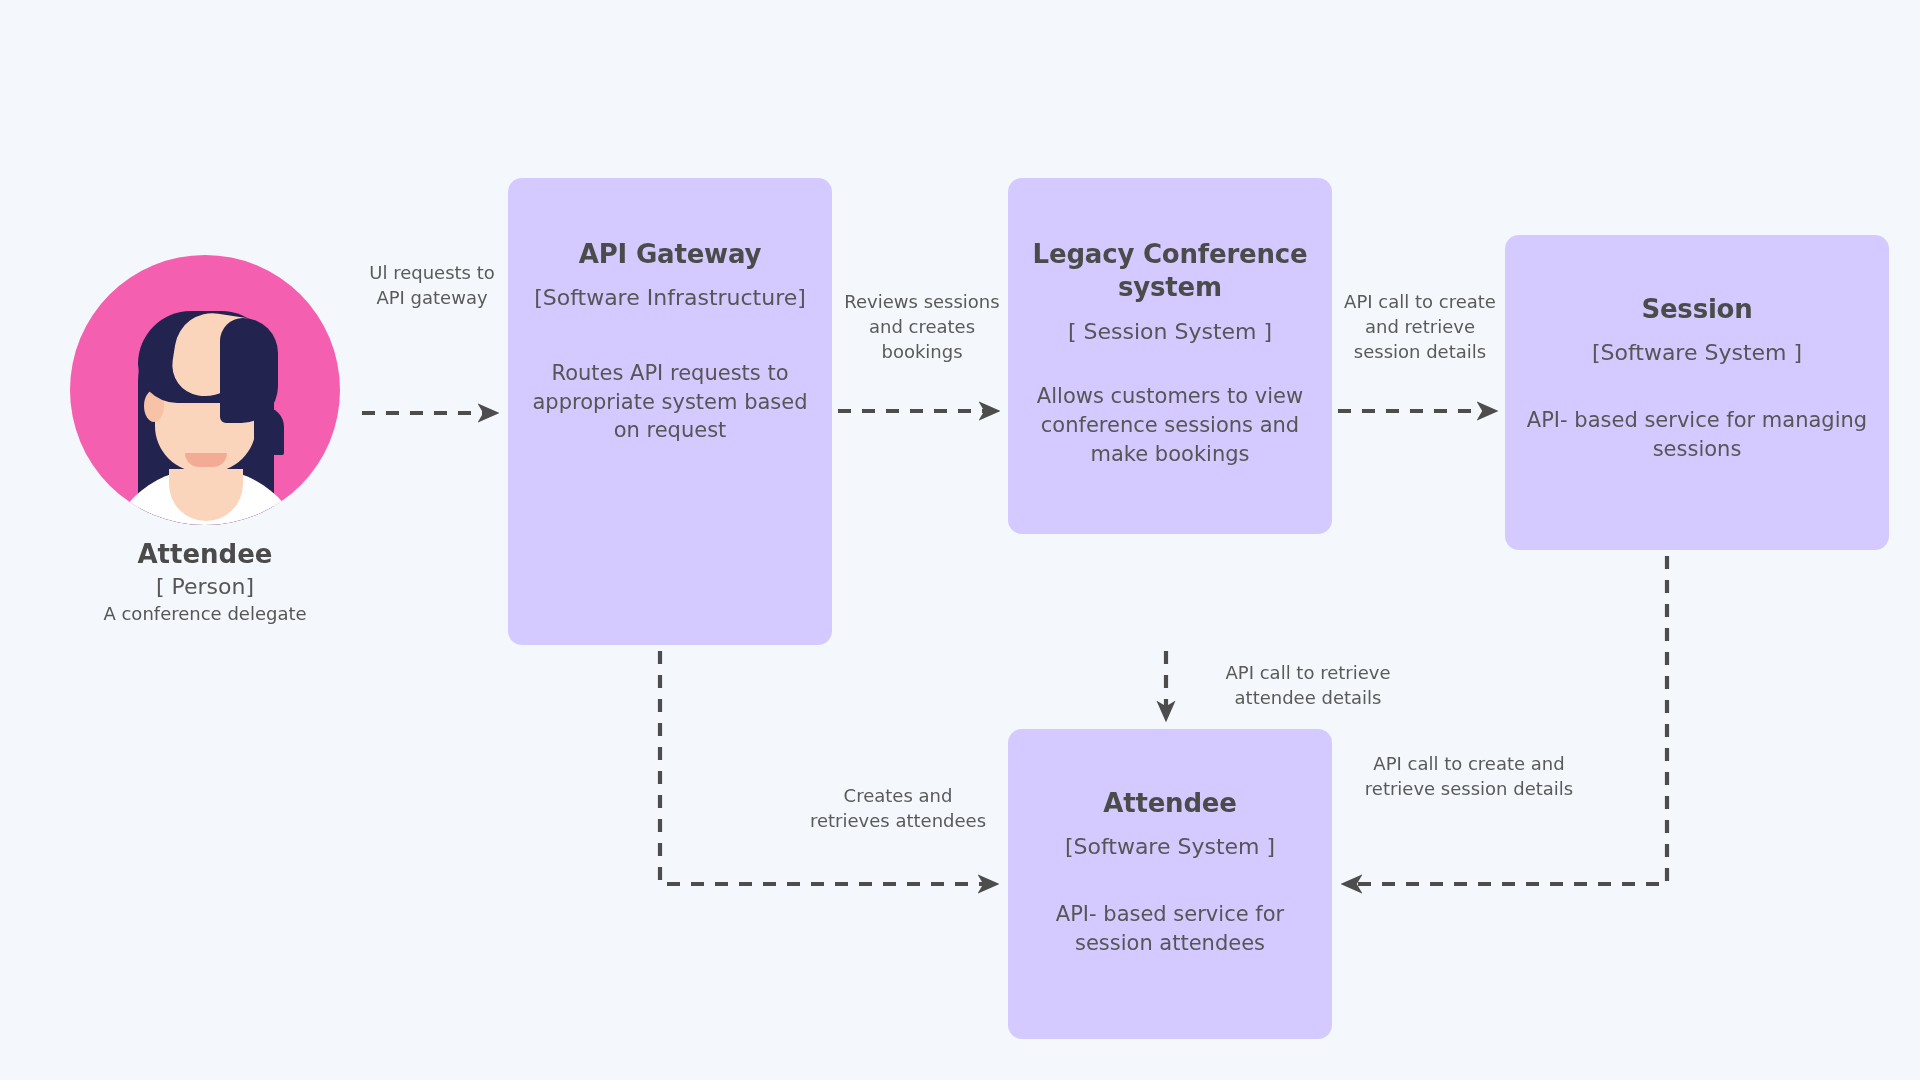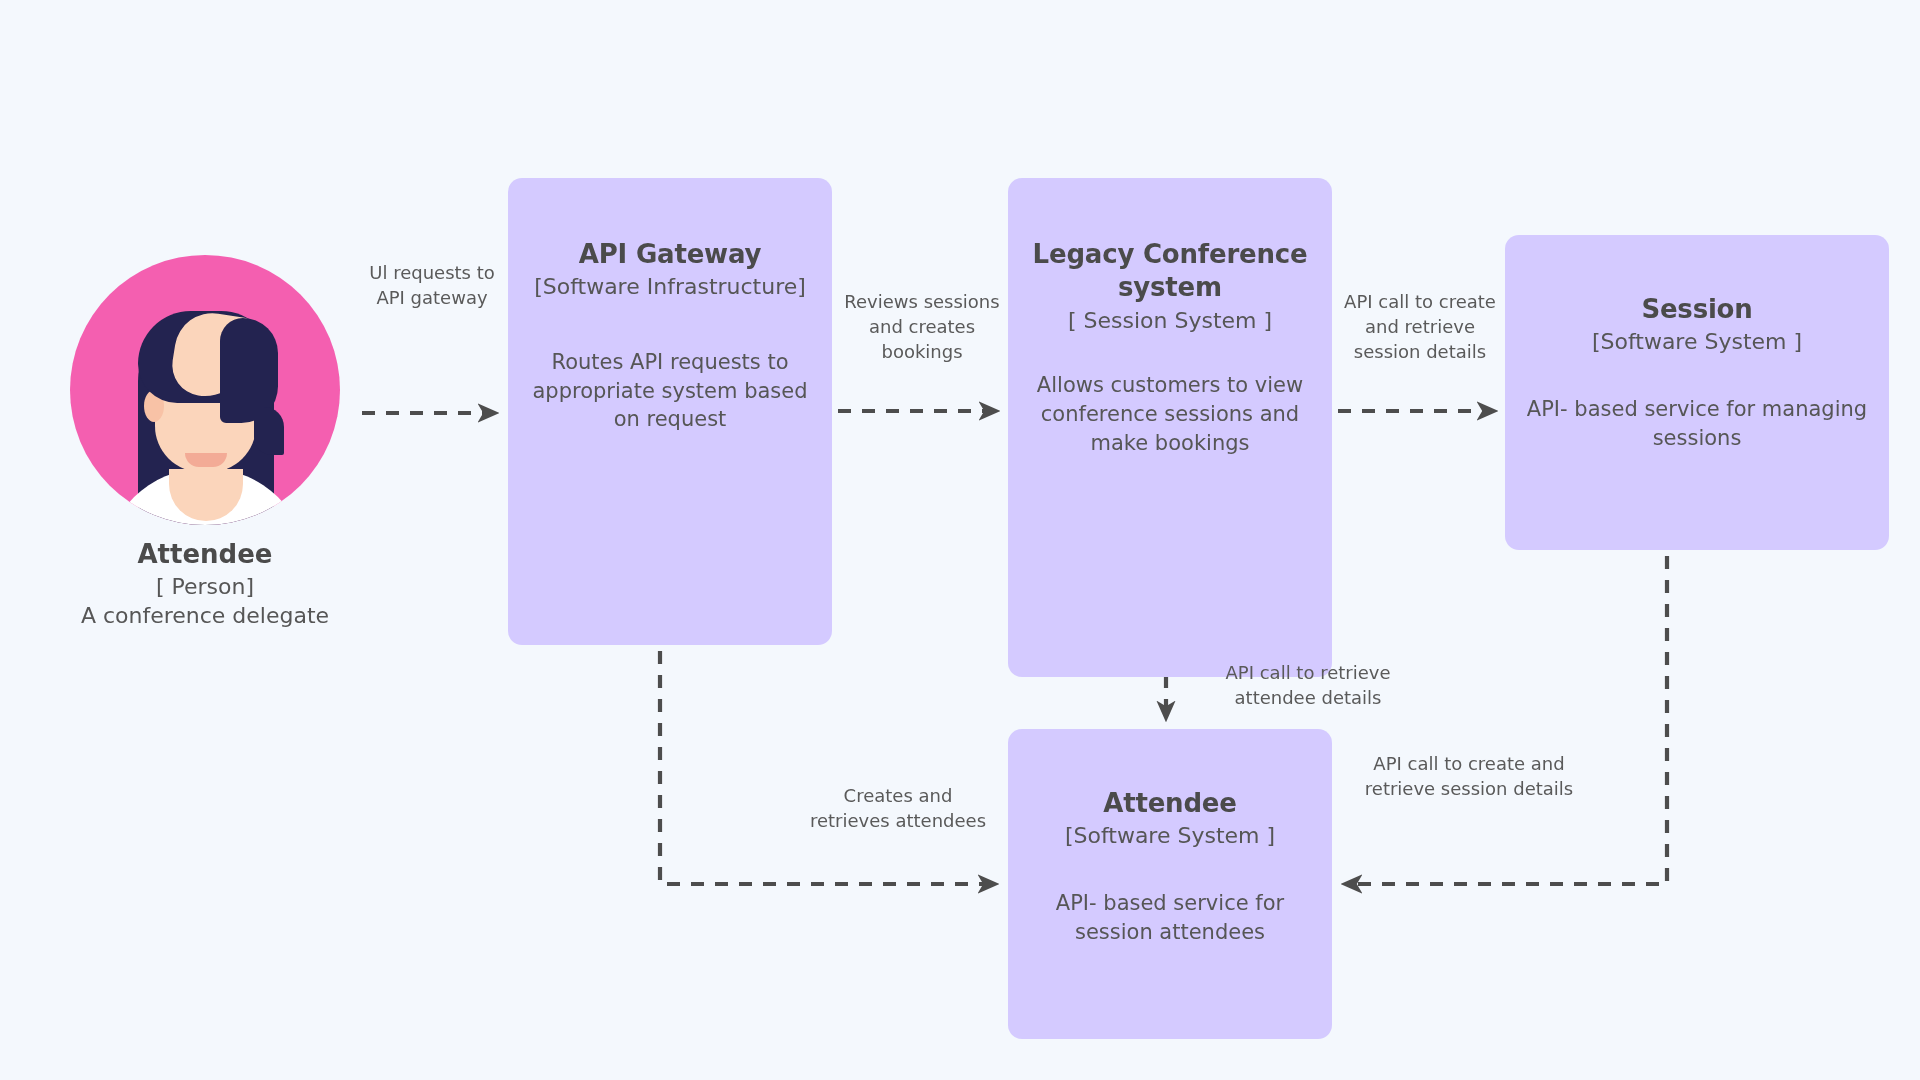--- a/index.html
+++ b/index.html
@@ -41,39 +41,39 @@
   .node-title {
     font-weight: bold;
     font-size: 26px;
     line-height: 1.28;
     letter-spacing: -0.2px;
     color: #4b4b4b;
   }
   .node-tech {
     font-size: 22px;
     line-height: 1.3;
-    margin-top: 2px;
+    margin-top: 13px;
     color: #565656;
   }
   .node-desc {
     font-size: 21px;
     line-height: 1.37;
     color: #565656;
   }
 
   
   #node-api-gateway {
     left: 508px; top: 178px; width: 324px; height: 467px;
     padding: 60px 22px 0 22px;
   }
   #node-api-gateway .node-desc { margin-top: 46px; }
 
   
   #node-legacy {
-    left: 1008px; top: 178px; width: 324px; height: 499px;
+    left: 1008px; top: 178px; width: 324px; height: 356px;
     padding: 60px 20px 0 20px;
   }
   #node-legacy .node-desc { margin-top: 36px; }
 
   
   #node-session {
     left: 1505px; top: 235px; width: 384px; height: 315px;
     padding: 58px 20px 0 20px;
   }
   #node-session .node-desc { margin-top: 38px; }
@@ -197,21 +197,21 @@
     font-size: 26px;
     color: #4b4b4b;
   }
   .person-tech {
     margin-top: 5px;
     font-size: 22px;
     color: #565656;
   }
   .person-desc {
     margin-top: 4px;
-    font-size: 22px;
+    font-size: 18px;
     color: #565656;
   }
 
   
   .edge-label {
     position: absolute;
     font-size: 18px;
     line-height: 1.38;
     color: #5a5a5a;
     text-align: center;

